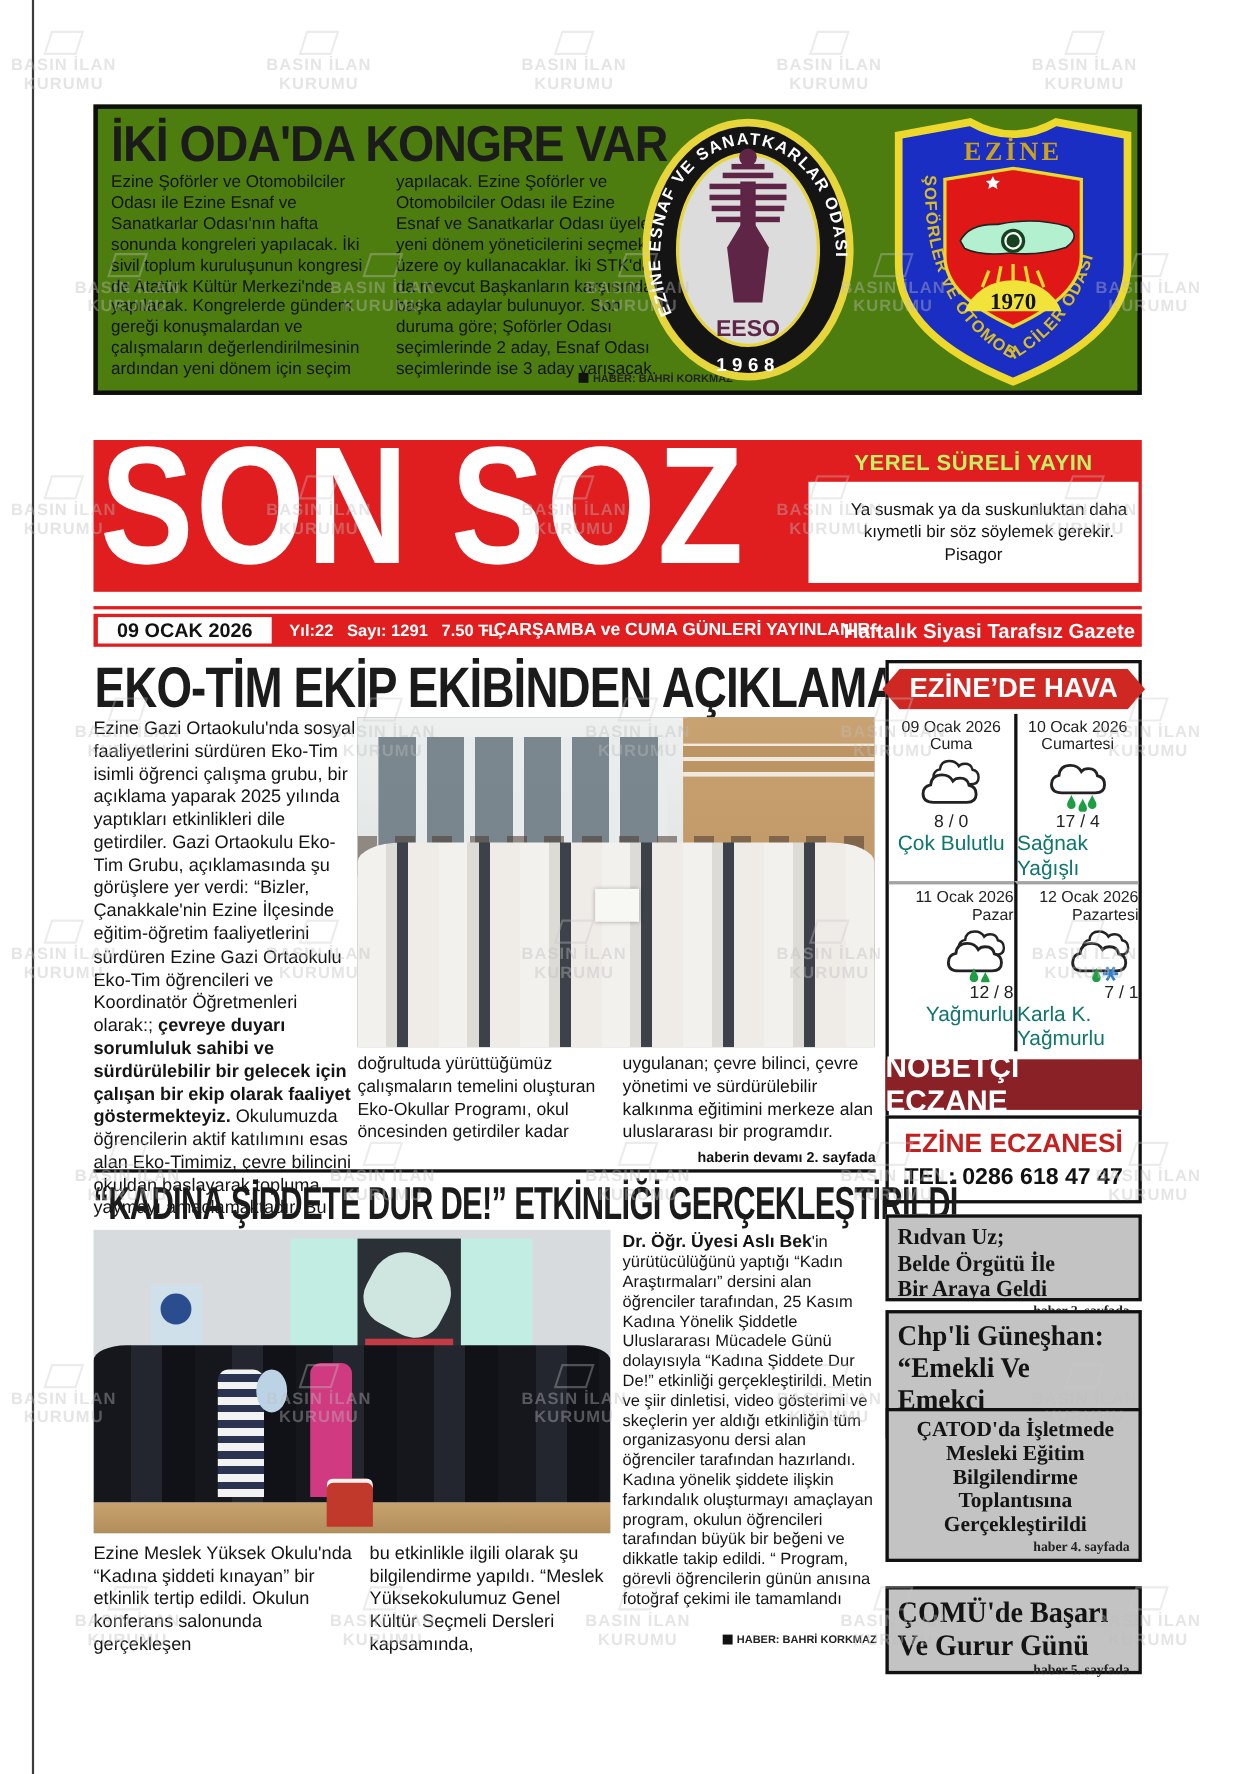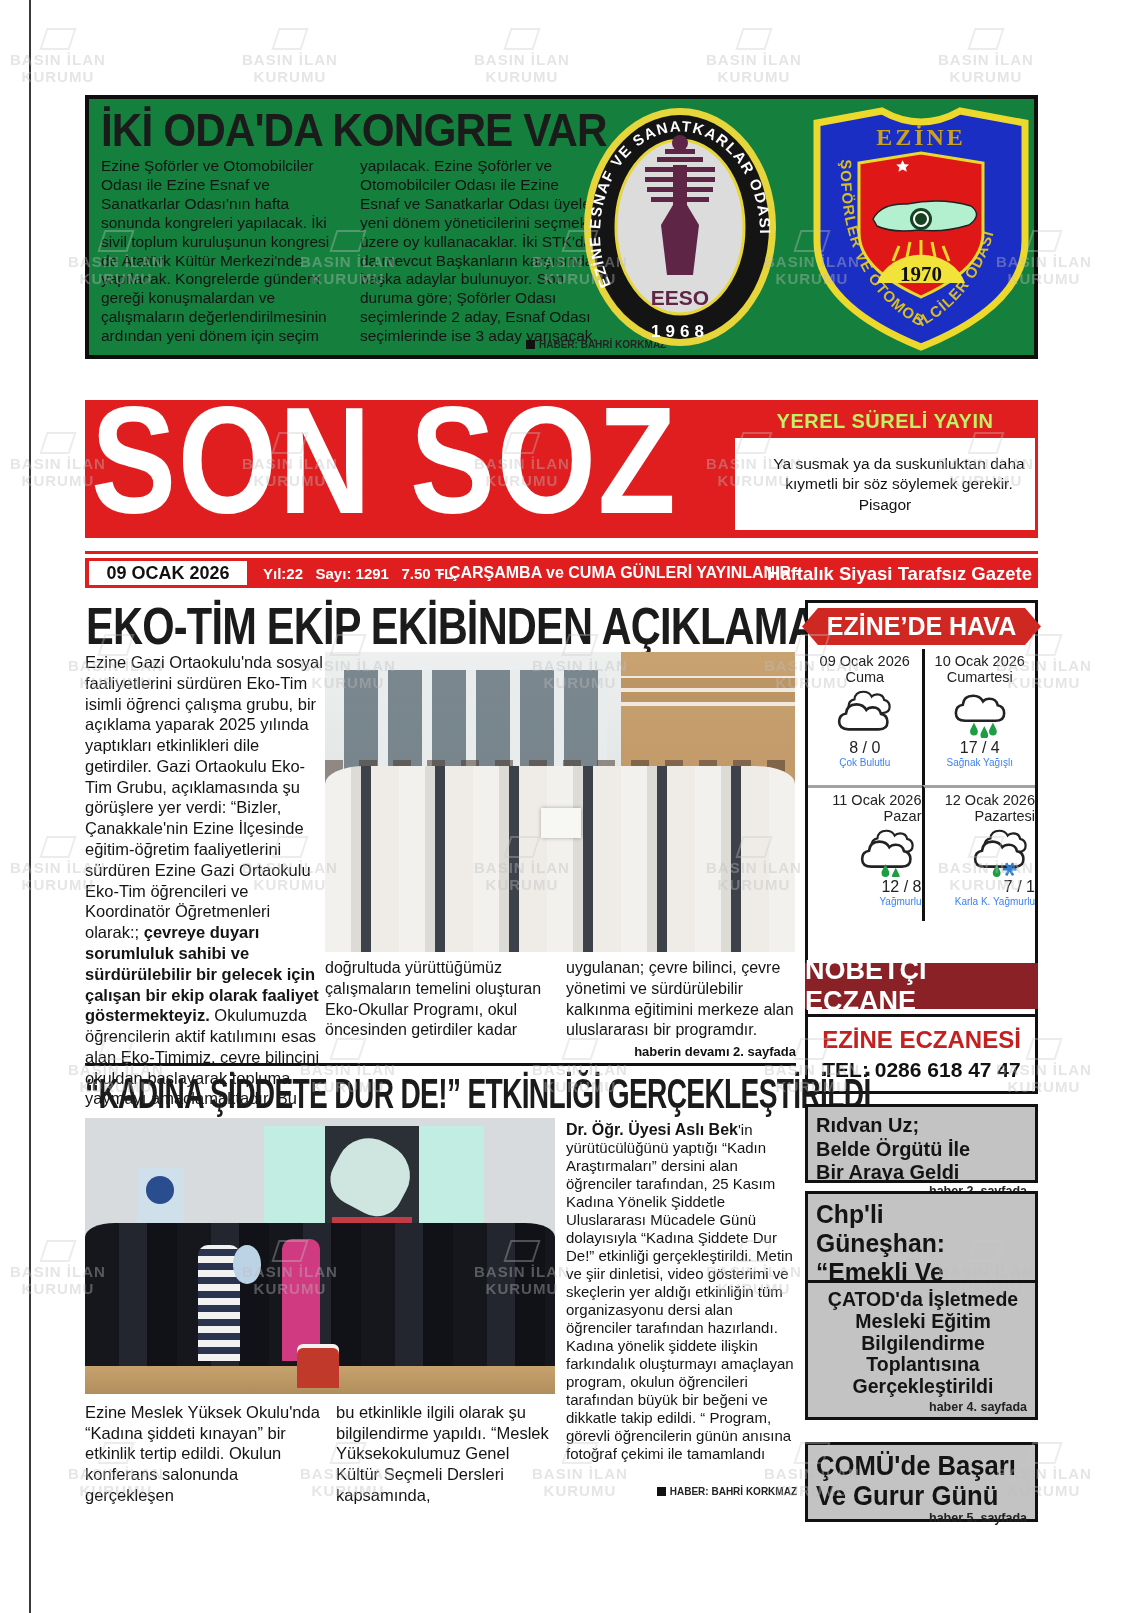--- a/index.html
+++ b/index.html
@@ -12,21 +12,21 @@
       line-height:1.1;text-align:center;white-space:pre-line;letter-spacing:1px;}
   .wm .cube{display:block;margin:0 auto 2px auto;width:26px;height:18px;
       border:2px solid rgba(200,200,200,.35);transform:skewX(-18deg);}
   
   .hl{font-weight:bold;color:#1b1b1b;}
   .hl span{display:inline-block;white-space:nowrap;transform-origin:0 58%;letter-spacing:-1px;}
   .body-txt{color:#141414;text-align:left;}
   .credit{font-size:10px;font-weight:bold;color:#222;}
   .sq{display:inline-block;width:9px;height:9px;background:#111;margin-right:4px;vertical-align:-1px;}
   
-  #topbox{left:85px;top:95px;width:953px;height:264px;border:4px solid #0e0e0e;background:#15803d;box-sizing:border-box;}
+  #topbox{left:85px;top:95px;width:953px;height:264px;border:4px solid #0e0e0e;background:#4d7c0f;box-sizing:border-box;}
   #topbox .cols{position:absolute;left:12px;top:58px;width:500px;display:flex;gap:18px;}
   #topbox .col{width:241px;font-size:15.5px;line-height:1.22;}
   
   #strip{left:85px;top:369px;width:953px;height:30px;}
   #strip .rule{position:absolute;left:0;top:0;width:100%;height:3px;background:#e01d1f;}
   #strip .city{position:absolute;left:6px;top:5px;color:#e01d1f;font-weight:bold;font-size:27px;letter-spacing:4px;}
   #strip .bar{position:absolute;left:172px;top:6px;right:0;height:24px;background:#e01d1f;}
   #strip .bar .wline{position:absolute;left:0;top:9px;right:250px;height:6px;background:#fff;}
   #strip .url{position:absolute;right:6px;top:2px;color:#fff;font-family:"Liberation Serif",serif;
               font-weight:bold;font-size:17px;}
@@ -62,38 +62,38 @@
       clip-path:polygon(0 50%,16px 0,calc(100% - 16px) 0,100% 50%,calc(100% - 16px) 100%,16px 100%);}
   #wgrid{position:absolute;left:0;top:46px;width:227px;height:272px;display:grid;
       grid-template-columns:1fr 1fr;grid-template-rows:1fr 1fr;}
   .wcell{display:flex;flex-direction:column;align-items:center;padding-top:4px;}
   .wcell.r{border-left:3px solid #111;}
   .wcell.b{border-top:3px solid #a3a3a3;align-items:flex-end;}
   .wdate{font-size:14.5px;color:#222;}
   .wday{font-size:14.5px;color:#222;}
   .wicon{margin:3px 0 1px 0;}
   .wtemp{font-size:16px;color:#222;}
-  .wcond{font-size:10px;color:#3b82f6;}
+  .wcond{font-size:19px;color:#0f766e;}
   #wsrc{position:absolute;left:0;bottom:3px;width:100%;text-align:center;font-weight:bold;font-size:10.5px;color:#111;}
   
   #phhead{left:805px;top:963px;width:233px;height:46px;background:#8a2126;color:#fff;font-weight:bold;
       font-size:27px;display:flex;align-items:center;justify-content:center;letter-spacing:0;}
   #phbox{left:805px;top:1014px;width:233px;height:80px;border:3px solid #111;box-sizing:border-box;
       display:flex;flex-direction:column;align-items:center;justify-content:center;background:#fff;}
   #phbox .nm{color:#c3201f;font-weight:bold;font-size:24px;letter-spacing:0;}
   #phbox .tel{color:#111;font-weight:bold;font-size:21px;margin-top:4px;}
   
   #photo2{left:85px;top:1118px;width:470px;height:276px;background:#d8dbdd;overflow:hidden;}
   #s2lead{left:566px;top:1120px;width:231px;font-size:15px;line-height:1.2;}
   #s2col1{left:85px;top:1402px;width:238px;font-size:16.5px;line-height:1.25;}
   #s2col2{left:336px;top:1402px;width:220px;font-size:16.5px;line-height:1.25;}
   #s2credit{left:640px;top:1486px;width:157px;text-align:right;}
   
   .sbox{left:805px;width:233px;border:3px solid #111;background:#c3c3c3;box-sizing:border-box;
-        padding:6px 8px 3px 8px;display:flex;flex-direction:column;}
+        padding:6px 8px 3px 8px;display:flex;flex-direction:column;font-family:Liberation Serif, serif;}
   .sbox .st{font-weight:bold;color:#141414;white-space:pre-line;line-height:1.12;
         transform:scaleX(.95);transform-origin:0 50%;}
   .sbox .sref{text-align:right;font-weight:bold;font-size:12.5px;color:#222;margin-top:auto;}
   #sb0{top:1104px;height:79px;} #sb0 .st{font-size:21px;}
   #sb1{top:1191px;height:117px;} #sb1 .st{font-size:26px;}
   #sb2{top:1280px;height:140px;padding-left:11px;} #sb2 .st{font-size:19.5px;text-align:center;transform:none;}
   #sb3{top:1442px;height:80px;}  #sb3 .st{font-size:27px;}
   
   .pf{position:absolute;}
   #photo1 .wall{left:0;top:0;width:64%;height:58%;

